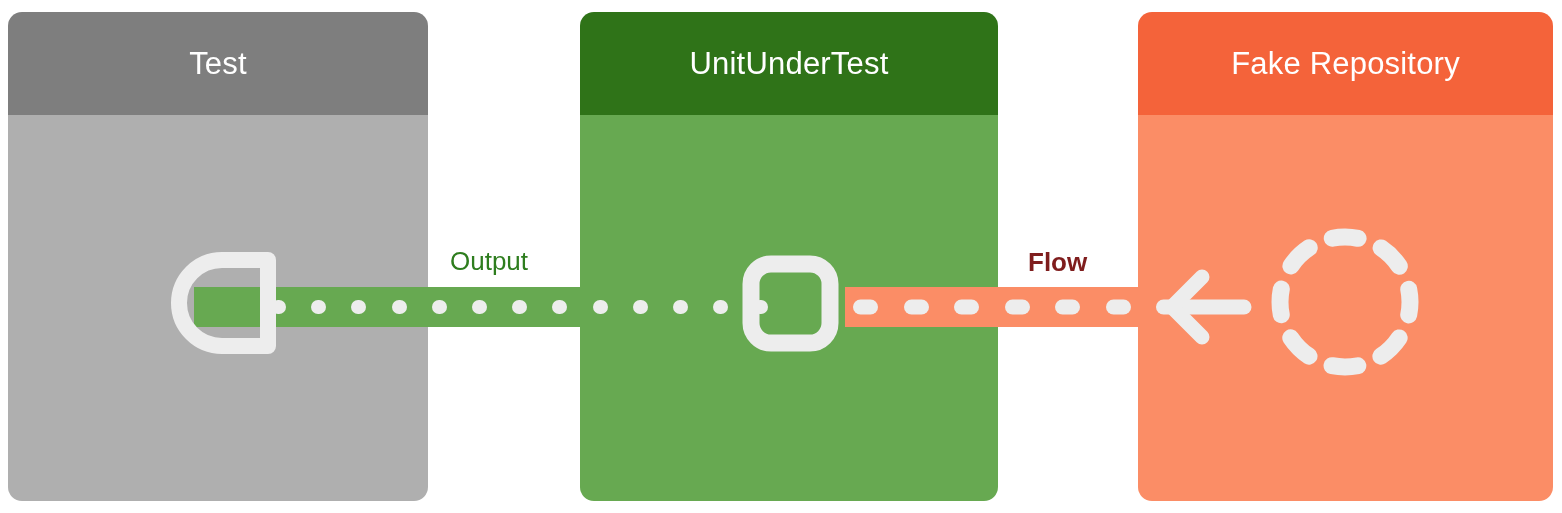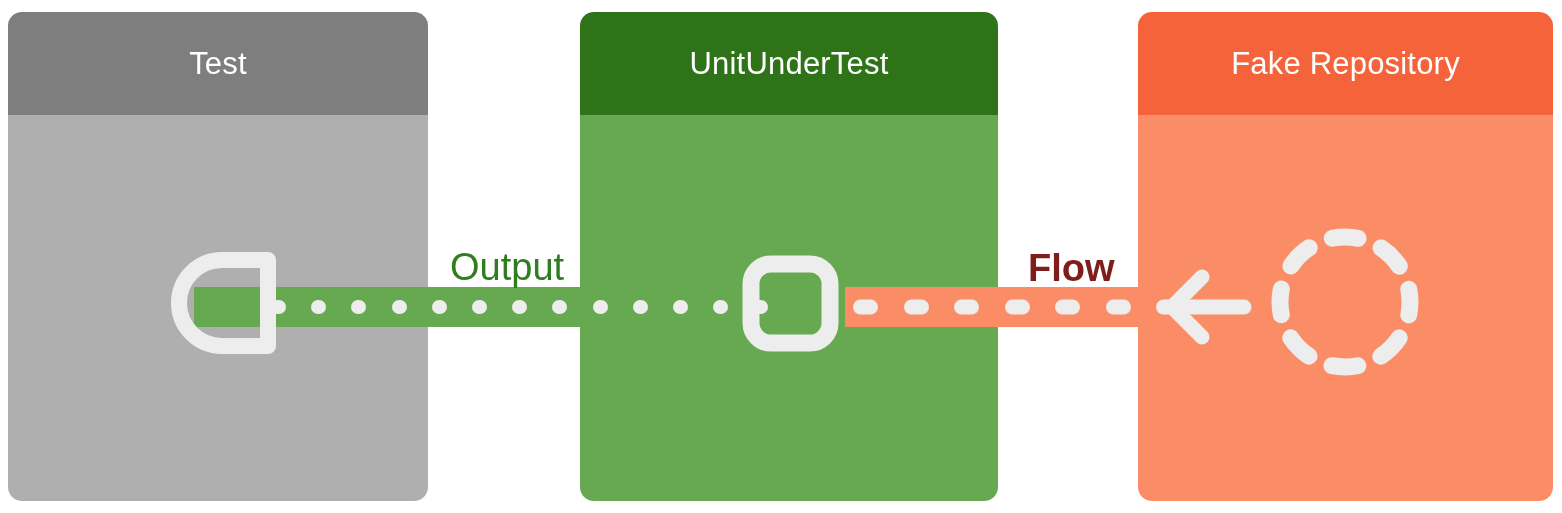--- a/index.html
+++ b/index.html
@@ -76,21 +76,21 @@
     transform: translateY(-50%);
     background: #EDEDED;
     border-radius: 999px;
   }
   .dot-sm { width: 15px; height: 14px; }
   .dot-lg { width: 25px; height: 15px; }
 
   
   .msg-label {
     position: absolute;
-    font-size: 38px;
+    font-size: 26px;
     line-height: 1;
     white-space: nowrap;
   }
   #label-output {
     left: 450px;
     top: 248px;
     color: #2E7D1E;
     font-weight: 400;
   }
   #label-flow {

